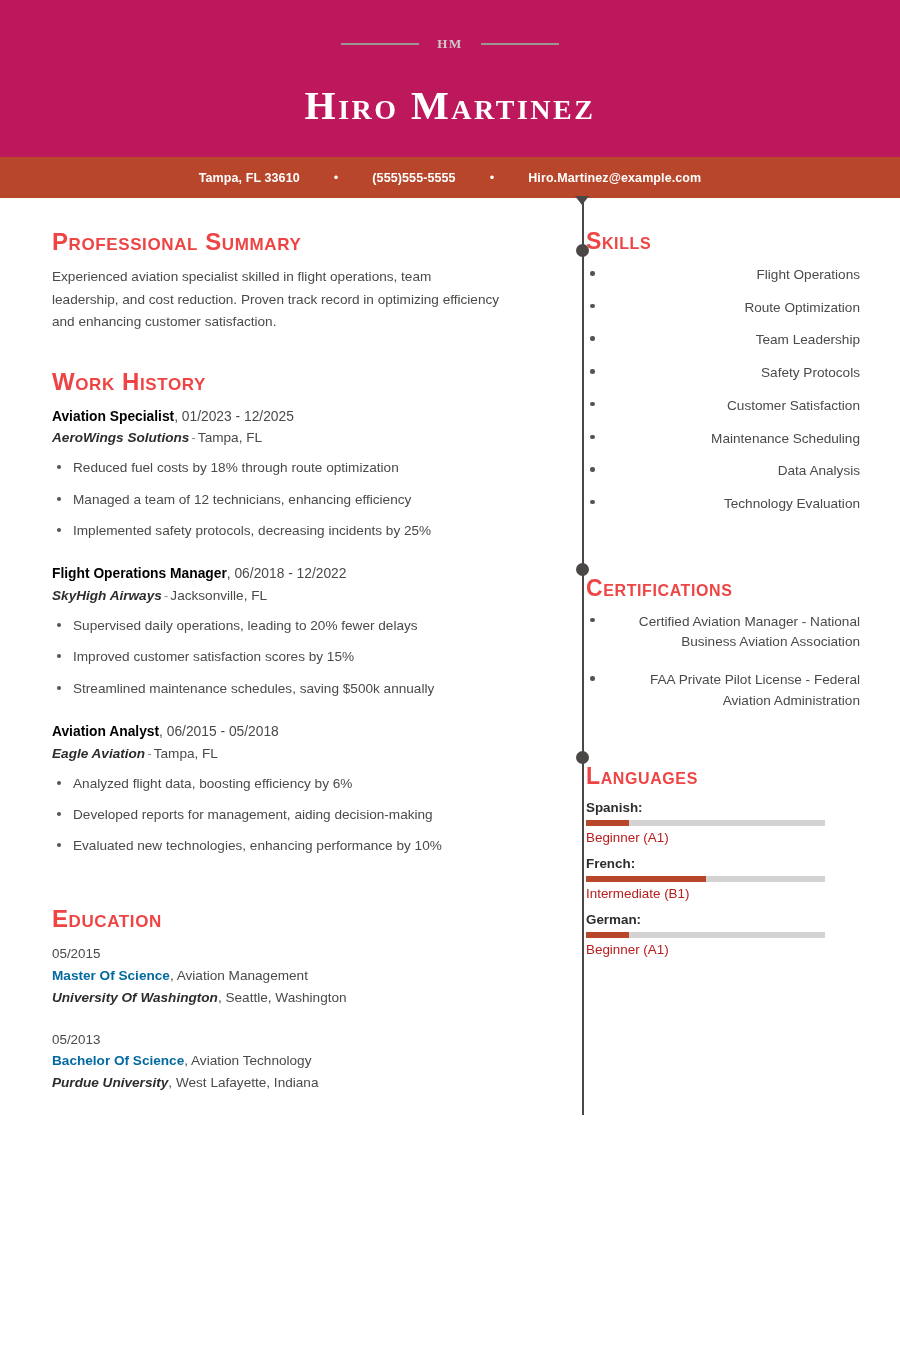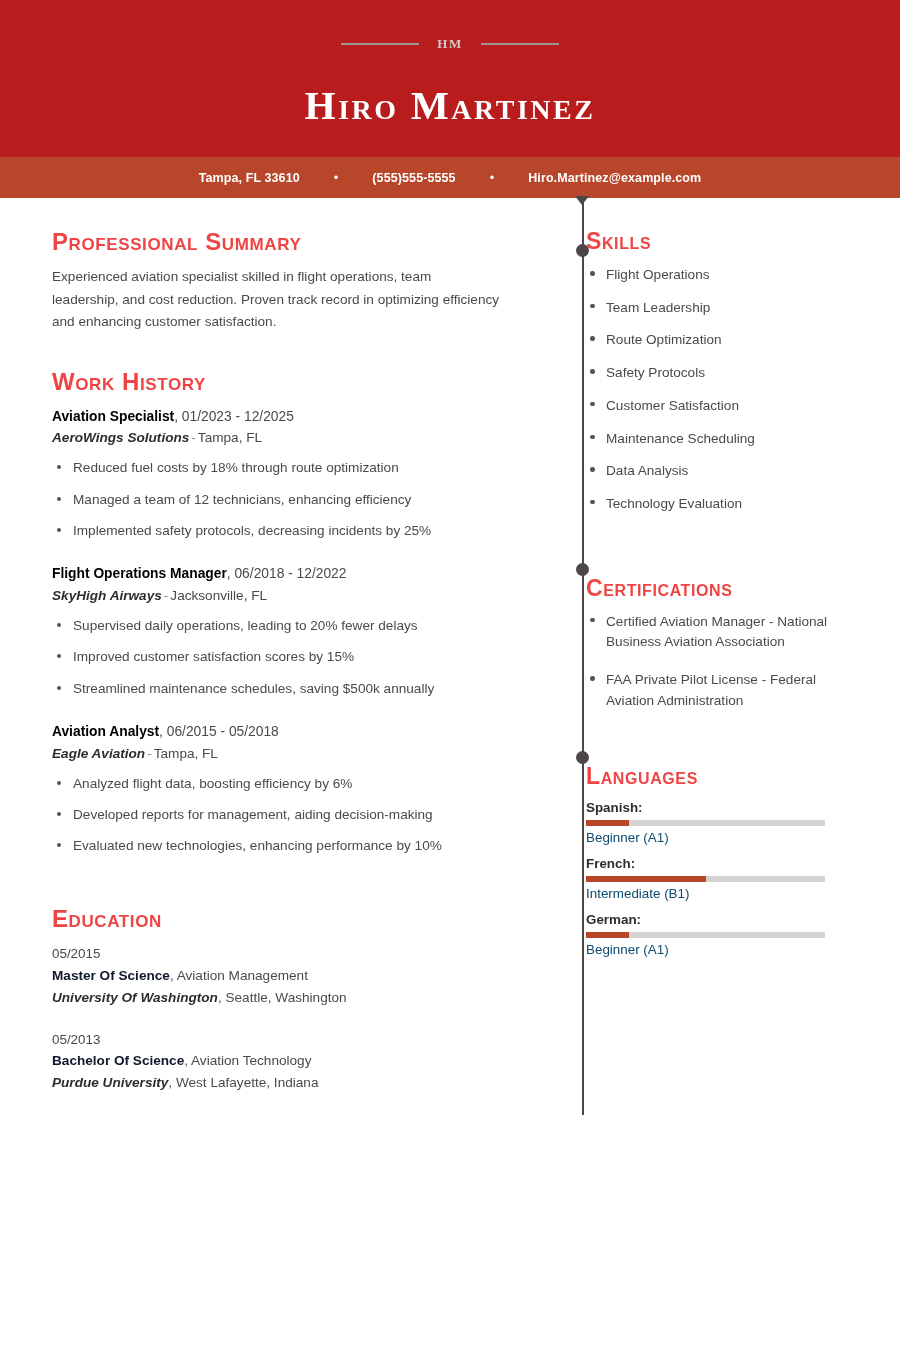--- a/index.html
+++ b/index.html
@@ -97,55 +97,56 @@
   }
   ul.bullets li::before {
     content:""; position:absolute; left:5px; top:7px;
     width:4px; height:4px; border-radius:50%; background:#56534f;
   }
 
   
   .edu-block { margin-bottom:20px; }
   .edu-date { font-size:13.4px; color:#4c4a48; line-height:1.62; }
   .edu-deg  { font-size:13.6px; color:#4c4a48; line-height:1.62; }
-  .edu-deg b { color:#0f172a; font-weight:700; }
+  .edu-deg b { color:#0369a1; font-weight:700; }
   .edu-school { font-size:13.6px; color:#4c4a48; line-height:1.62; }
   .edu-school i { font-weight:700; font-style:italic; color:#2f2d2c; }
 
   
   ul.rlist { list-style:none; }
   ul.rlist li {
     position:relative; padding-left:20px;
     font-size:13.6px; line-height:1.45; color:#4c4a48;
     margin-bottom:13px;
+    text-align:right;
   }
   ul.rlist li::before {
     content:""; position:absolute; left:4px; top:6px;
     width:4.5px; height:4.5px; border-radius:50%; background:#56534f;
   }
   ul.rlist li.gap-before { }
   ul.rlist.certs li { margin-bottom:18px; line-height:1.5; }
 
   
   .lang-item { margin-bottom:11px; }
   .lang-name { font-size:13.4px; font-weight:700; color:#2f2d2c; margin-bottom:5px; }
   .lang-track { width:239px; height:6px; background:#d5d3d1; position:relative; }
   .lang-fill { position:absolute; left:0; top:0; height:6px; background:#b8462a; }
-  .lang-level { font-size:13.4px; color:#0c4a6e; margin-top:4px; }
+  .lang-level { font-size:13.4px; color:#b91c1c; margin-top:4px; }
 
   .sec-gap { height:34px; }
   .sec-gap-lg { height:48px; }
   .sec-gap-sm { height:26px; }
 </style>
 </head>
 <body>
 
 <div class="page">
 
-  <div class="header" style="background: #b91c1c; justify-content: center;">
+  <div class="header" style="background: #be185d; justify-content: center;">
     <div class="monogram-row">
       <span class="mono-rule"></span>
       <span class="mono-text">HM</span>
       <span class="mono-rule"></span>
     </div>
     <div class="full-name">Hiro Martinez</div>
   </div>
 
   <div class="contact-bar" style="background: rgb(184, 70, 42);">
     <span class="contact-item">Tampa, FL 33610</span>
@@ -245,22 +246,22 @@
       </div>
 
     </div>
 
     <div class="col-right">
 
       <div>
         <div class="sec-head right">Skills</div>
         <ul class="rlist">
           <li>Flight Operations</li>
+          <li>Route Optimization</li>
           <li>Team Leadership</li>
-          <li>Route Optimization</li>
           <li>Safety Protocols</li>
           <li class="gap-before">Customer Satisfaction</li>
           <li>Maintenance Scheduling</li>
           <li>Data Analysis</li>
           <li>Technology Evaluation</li>
         </ul>
       </div>
 
       <div class="sec-gap-lg"></div>
 

